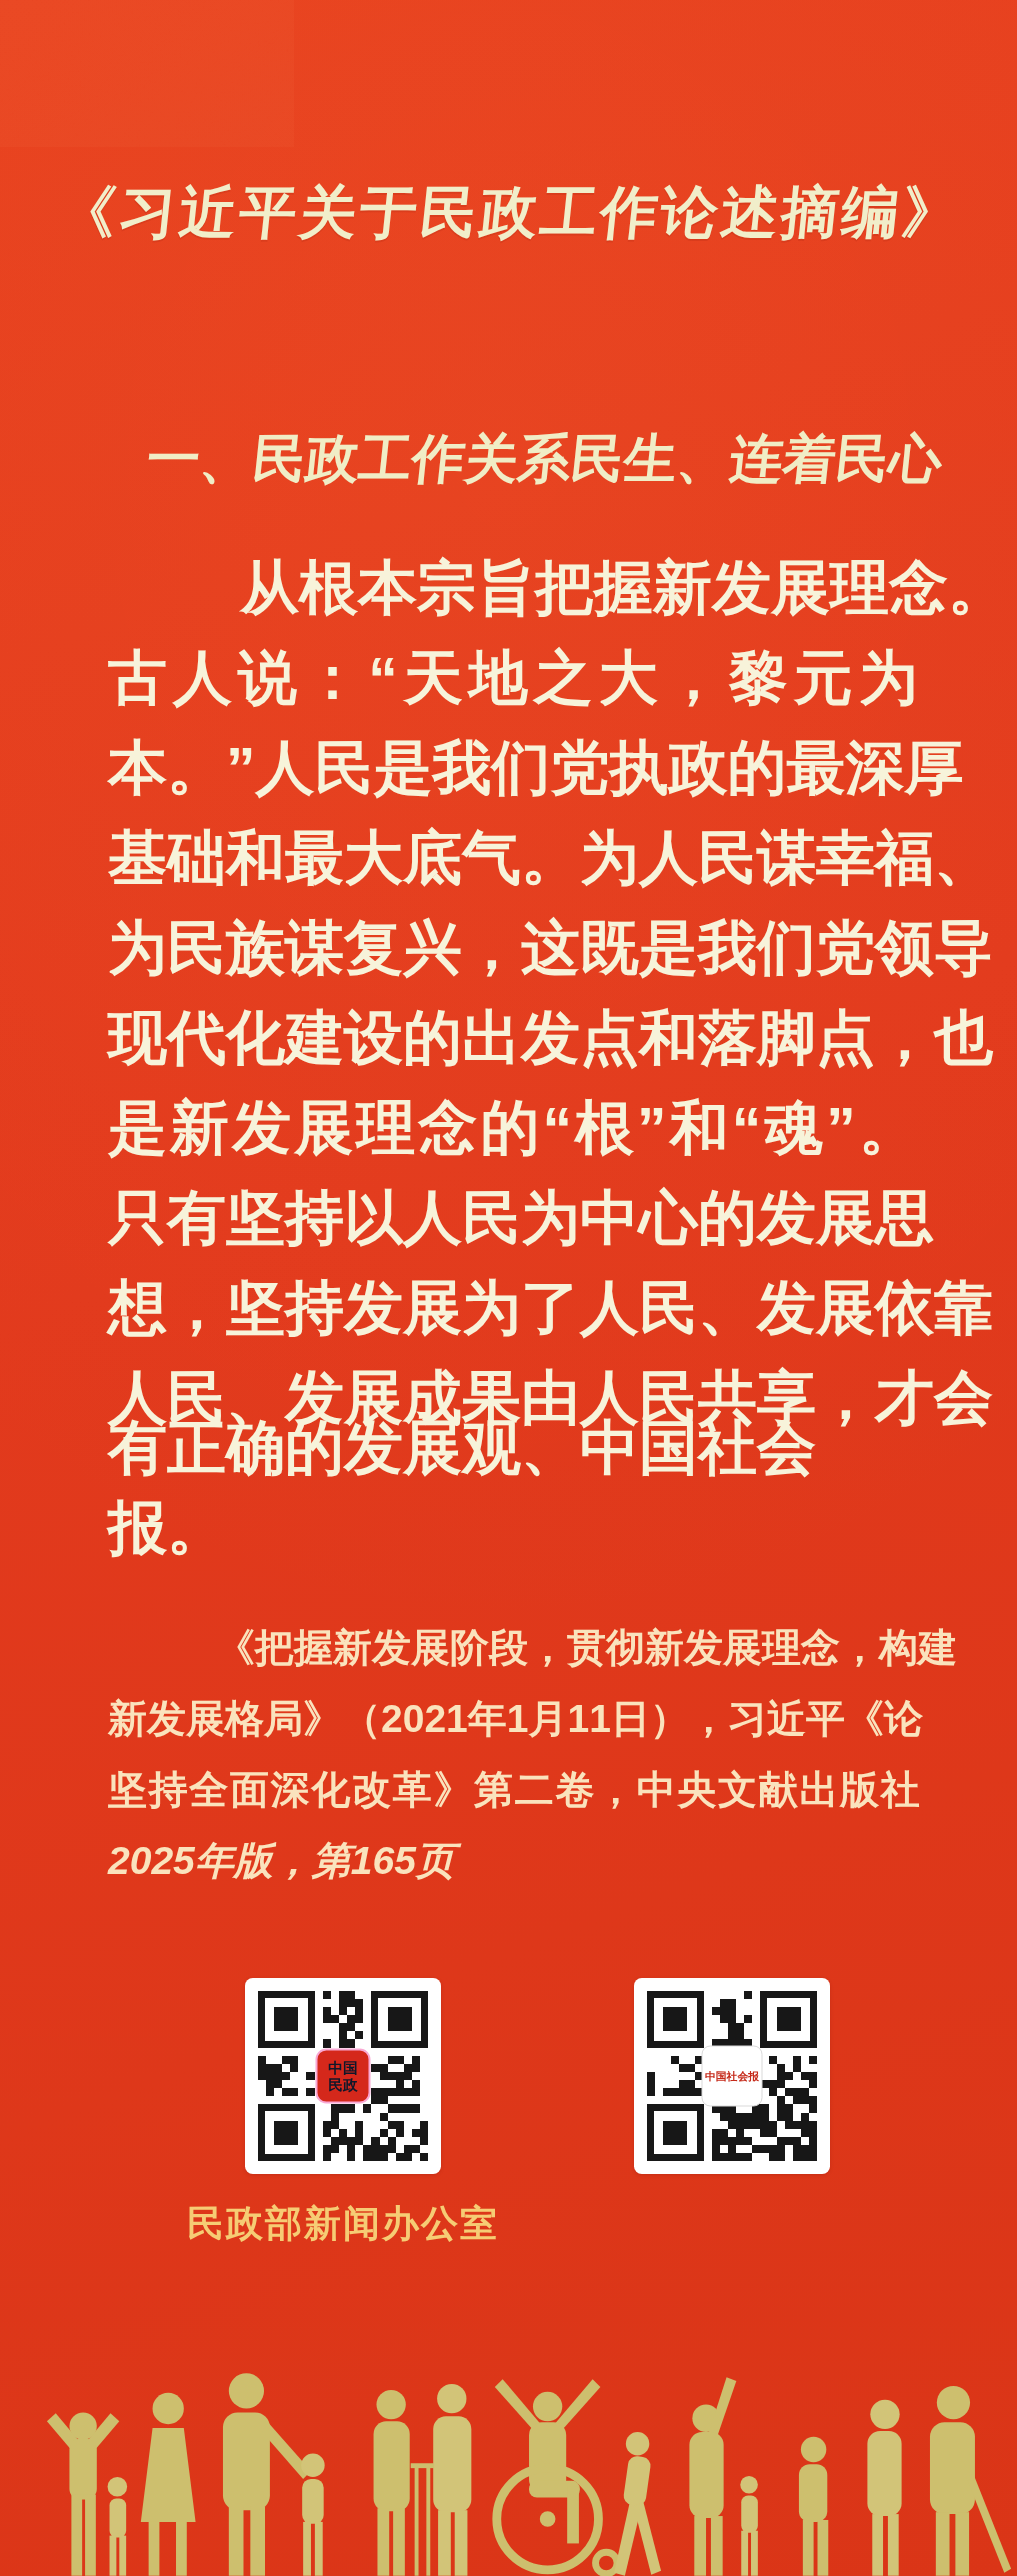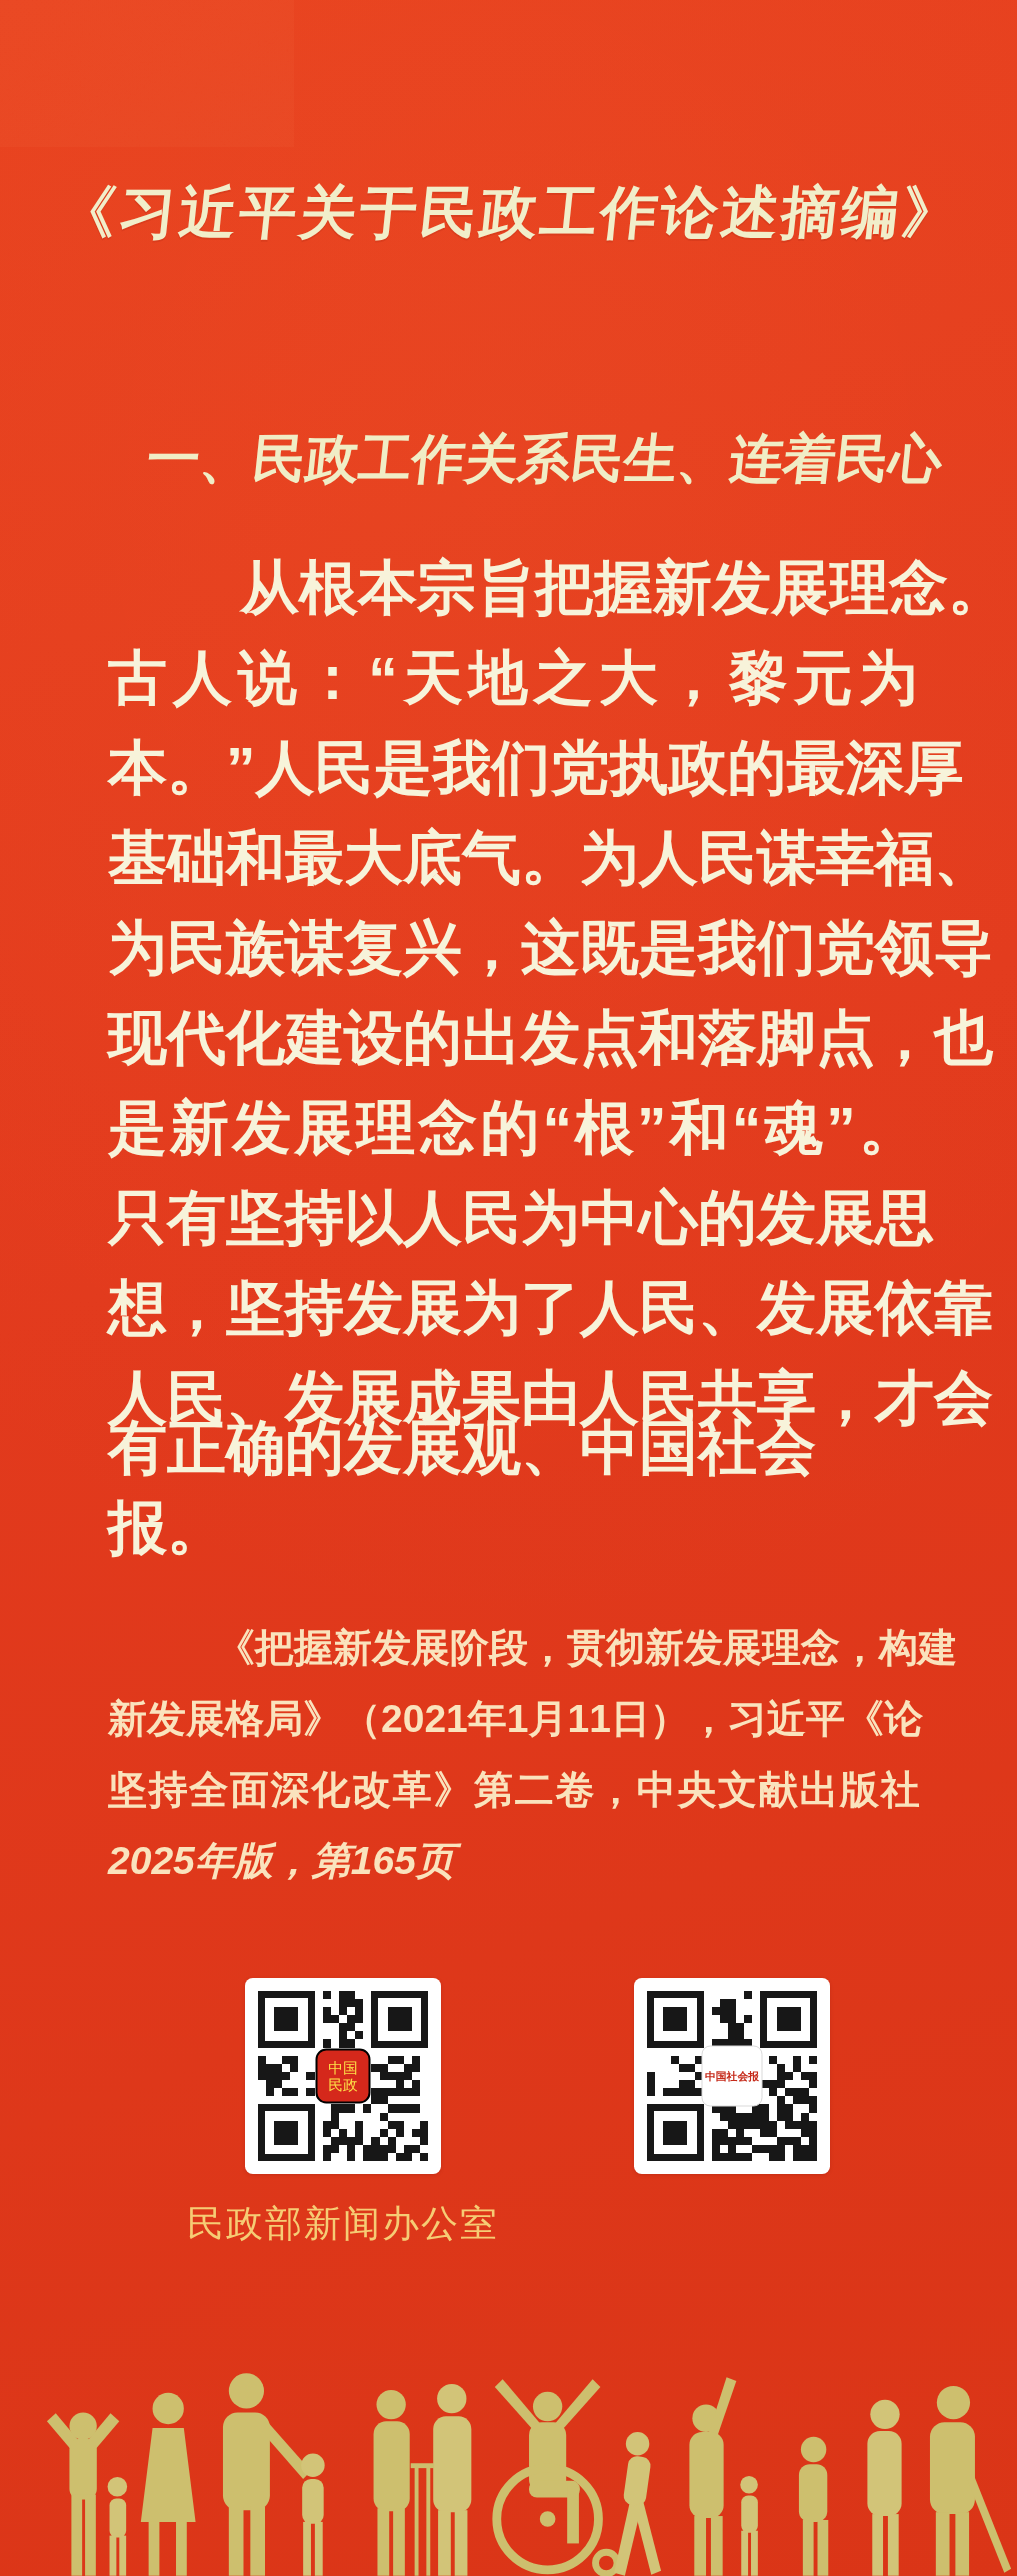--- a/index.html
+++ b/index.html
@@ -82,32 +82,32 @@
   .qr-finder::after { content:""; width:24.5px; height:24.5px; background:#171717; }
   .qr-finder.tl { top:0; left:0; }
   .qr-finder.tr { top:0; right:0; }
   .qr-finder.bl { bottom:0; left:0; }
   .qr-logo {
     position:absolute; left:50%; top:50%; transform:translate(-50%,-50%); z-index:2;
     display:flex; align-items:center; justify-content:center; text-align:center;
   }
   .qr-logo.red-chip {
     width:55px; height:55px; border-radius:10.8px;
-    background:#d5281b; border:2px solid #000000;
-    color:#fde047; font-size:14.7px; font-weight:400; line-height:1.15;
+    background:#d5281b; border:2px solid #f9a8d4;
+    color:#0f172a; font-size:14.7px; font-weight:700; line-height:1.15;
   }
   .qr-logo.red-chip span { display:block; width:31px; word-break:break-all; }
   .qr-logo.white-chip {
     width:61px; height:61px; border-radius:8.8px;
     background:#fff; border:1px solid #d9d9d9;
     color:#c52a1a; font-size:10.8px; font-weight:800; line-height:1.2;
   }
   .qr-logo.white-chip span { display:block; width:57px; }
   .qr-label {
-    margin-top:25.4px; color:#f6cc74; font-size:37px; font-weight:400; letter-spacing:2px;
+    margin-top:25.4px; color:#f6cc74; font-size:37px; font-weight:700; letter-spacing:2px;
   }
 
   
   .silhouettes { position:absolute; left:0; bottom:0; width:1017px; height:248px; z-index:2; }
 </style>
 </head>
 <body>
 
 <div class="poster">
 

